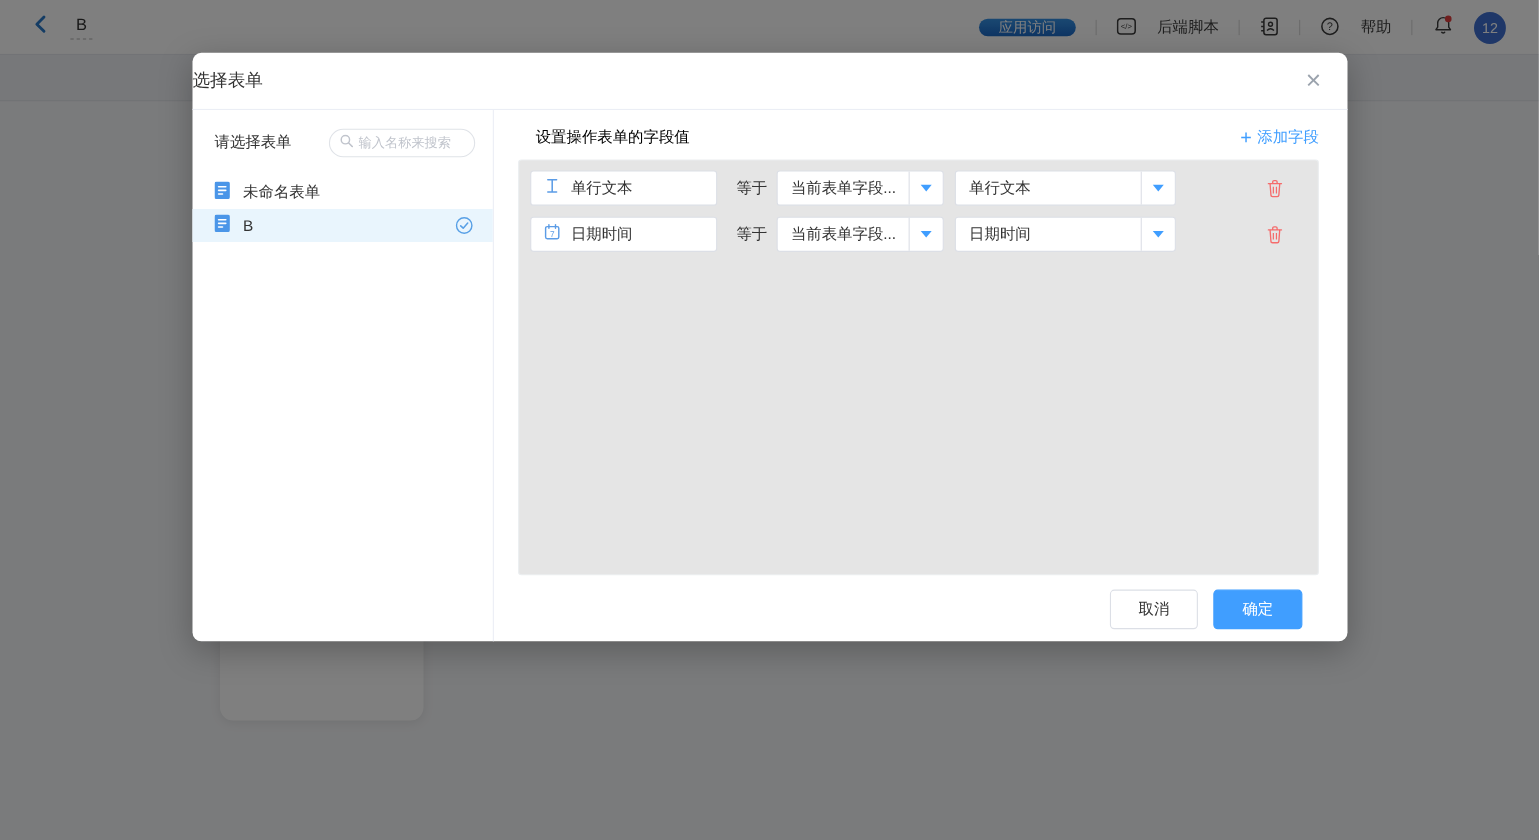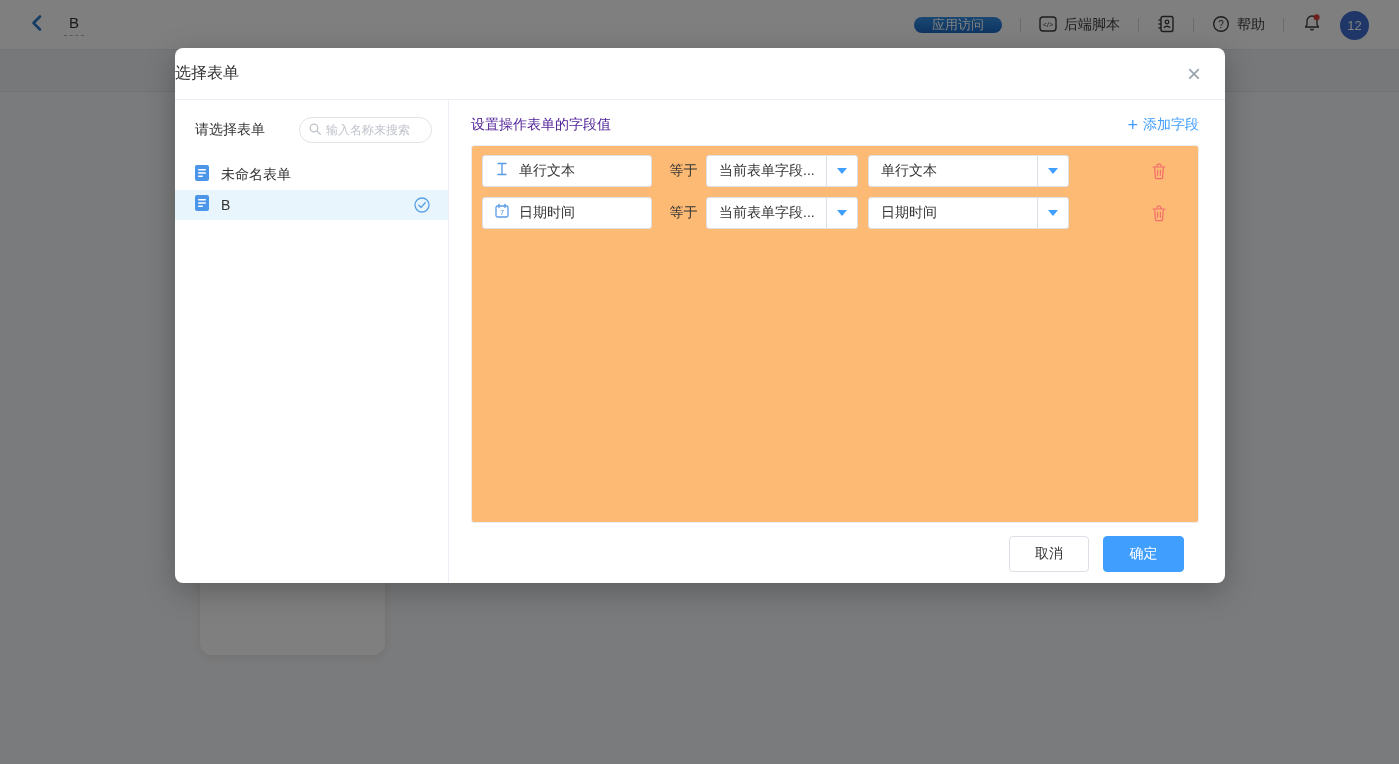--- a/index.html
+++ b/index.html
@@ -9,21 +9,21 @@
   
   .app-header { position:absolute; left:0; top:0; width:100%; height:50px; background:#fff; border-bottom:1px solid #e4e7ed; display:flex; align-items:center; z-index:1; }
   .hdr-left { display:flex; align-items:center; margin-left:26px; }
   .back-btn { width:22px; height:22px; display:flex; align-items:center; justify-content:center; cursor:pointer; }
   .page-title-wrap { margin-left:16px; display:flex; flex-direction:column; align-items:center; }
   .page-title { font-size:15px; color:#333; line-height:18px; }
   .title-underline { width:20px; border-bottom:1px dashed #b0b0b0; margin-top:3px; }
   .hdr-right { position:absolute; right:30px; top:0; height:50px; display:flex; align-items:center; gap:18px; }
   .pill-btn { height:16px; padding:0 18px; border-radius:15px; background:linear-gradient(180deg,#3490e3,#1e6bc8); color:#fff; font-size:13px; display:flex; align-items:center; cursor:pointer; white-space:nowrap; }
   .hdr-sep { width:1px; height:14px; background:#d8d8d8; }
-  .hdr-item { display:flex; align-items:center; gap:7px; font-size:14px; color:#3c3c3c; cursor:pointer; white-space:nowrap; }
+  .hdr-item { display:flex; align-items:center; gap:19px; font-size:14px; color:#3c3c3c; cursor:pointer; white-space:nowrap; }
   .bell-wrap { position:relative; cursor:pointer; display:flex; }
   .avatar { width:29px; height:29px; border-radius:50%; background:#3f6fd0; color:#fff; font-size:13px; display:flex; align-items:center; justify-content:center; cursor:pointer; }
   .toolbar-band { position:absolute; left:0; top:50px; width:100%; height:42px; background:#eef0f4; border-bottom:1px solid #e2e5ea; z-index:1; }
   .bg-card { position:absolute; left:200px; top:270px; width:185px; height:385px; background:#fff; border-radius:12px; box-shadow:0 2px 10px rgba(0,0,0,.08); z-index:1; }
 
   
   .overlay { position:absolute; inset:0; background:rgba(0,0,0,0.5); z-index:5; }
 
   
   .modal { position:absolute; left:175px; top:48px; width:1050px; height:535px; background:#fff; border-radius:8px; z-index:10; box-shadow:0 8px 30px rgba(0,0,0,.25); display:flex; flex-direction:column; }
@@ -41,24 +41,24 @@
   .search-box input::placeholder { color:#c0c4cc; }
   .form-list { margin-top:17px; }
   .list-item { height:30px; display:flex; align-items:center; padding-left:20px; gap:12px; cursor:pointer; position:relative; }
   .list-item.selected { background:#e9f5fd; }
   .item-label { font-size:14px; color:#333; }
   .check-ic { position:absolute; right:18px; top:7px; display:flex; }
 
   
   .right-panel { flex:1; display:flex; flex-direction:column; padding:12px 26px 0 22px; min-width:0; }
   .rp-header { display:flex; align-items:center; justify-content:space-between; height:26px; }
-  .rp-title { font-size:14px; color:#4c1d95; }
+  .rp-title { font-size:14px; color:#000000;margin-left:16px; }
   .add-link { display:flex; align-items:center; gap:5px; color:#409eff; font-size:14px; cursor:pointer; }
   .add-plus { font-size:18px; line-height:14px; font-weight:400; }
-  .fields-box { margin-top:7px; height:378px; background:#fdba74; border:1px solid #ebeef0; border-radius:3px; padding:9px 10px; }
+  .fields-box { margin-top:7px; height:378px; background:#e5e5e5; border:1px solid #ebeef0; border-radius:3px; padding:9px 10px; }
   .field-row { height:32px; display:flex; align-items:center; margin-bottom:10px; }
   .field-input { width:170px; height:32px; background:#fff; border:1px solid #dcdfe6; border-radius:3px; display:flex; align-items:center; padding-left:11px; gap:9px; }
   .field-input input { border:none; outline:none; width:115px; font-size:14px; color:#333; background:transparent; font-family:inherit; }
   .op-label { margin-left:9px; width:45px; text-align:center; font-size:14px; color:#333; font-weight:500; }
   .dropdown { height:32px; background:#fff; border:1px solid #dcdfe6; border-radius:3px; display:flex; align-items:stretch; cursor:pointer; }
   .dd-a { width:152px; }
   .dd-b { width:201px; margin-left:10px; }
   .dd-text { flex:1; font-size:14px; color:#333; display:flex; align-items:center; padding-left:12px; overflow:hidden; white-space:nowrap; }
   .dd-caret { width:31px; flex:none; border-left:1px solid #dcdfe6; display:flex; align-items:center; justify-content:center; }
   .caret { width:0; height:0; border-left:5px solid transparent; border-right:5px solid transparent; border-top:6px solid #409eff; }

